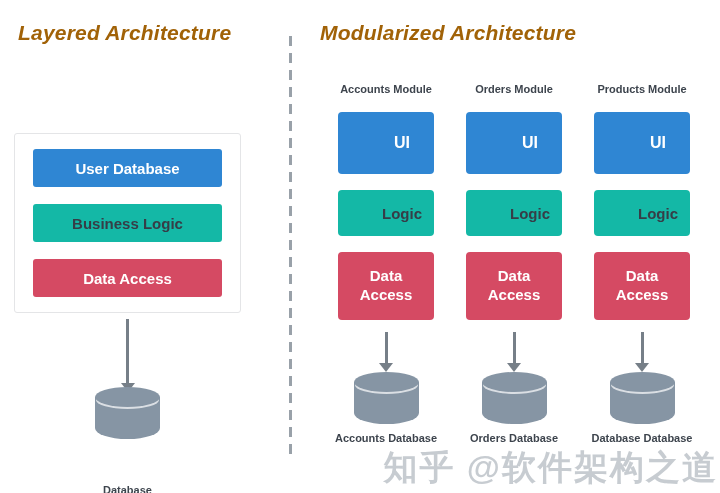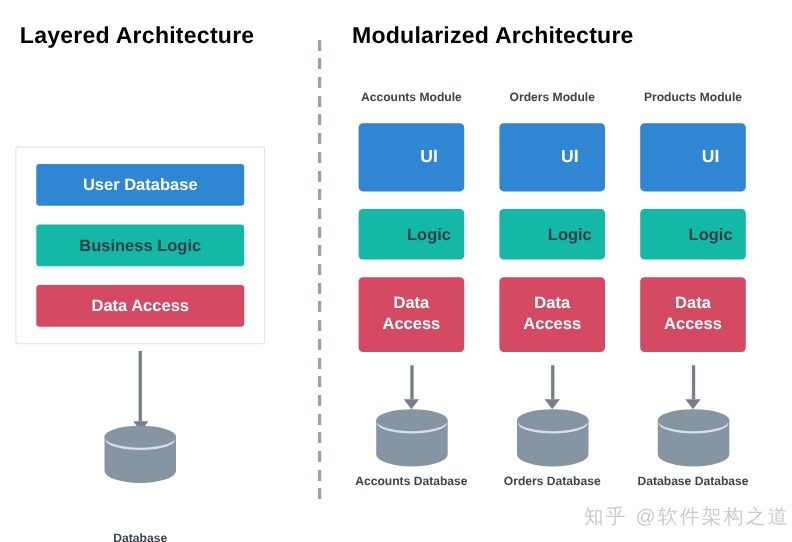--- a/index.html
+++ b/index.html
@@ -11,23 +11,24 @@
     overflow: hidden;
     font-family: "Liberation Sans", sans-serif;
     color: #363d47;
   }
 
   
   .section-title {
     position: absolute;
     font-size: 21px;
     font-weight: bold;
-    color: #000000;
+    color: #a16207;
     letter-spacing: 0.2px;
     white-space: nowrap;
+    font-style: italic;
   }
   .title-left  { left: 18px;  top: 21px; }
   .title-right { left: 320px; top: 21px; width: 382px; }
 
   
   .divider {
     position: absolute;
     left: 289px; top: 36px;
     width: 3px; height: 424px;
     background: repeating-linear-gradient(
@@ -114,21 +115,21 @@
   .db-label-left {
     position: absolute;
     left: 14px; top: 484px;
     width: 227px;
     text-align: center;
   }
 
   
   .modules-row {
     position: absolute;
-    left: 326px; top: 82px;
+    left: 338px; top: 82px;
     display: flex;
     gap: 32px;
   }
   .module-col {
     width: 96px;
     display: flex;
     flex-direction: column;
     align-items: center;
   }
   .module-header {
@@ -154,23 +155,23 @@
   }
   .box-ui    { height: 62px; margin-bottom: 16px; font-size: 16px; }
   .box-logic { height: 46px; margin-bottom: 16px; }
   .box-data  { height: 68px; margin-bottom: 12px; line-height: 1.25; padding: 0 20px; }
   .arrow-col { height: 31px; margin-bottom: 9px; }
   .module-col .db-label { margin-top: 8px; }
 
   
   .watermark {
     position: absolute;
-    right: 2px; bottom: 12px;
-    font-size: 18px;
-    font-weight: normal;
+    right: 2px; bottom: 2px;
+    font-size: 34px;
+    font-weight: bold;
     letter-spacing: 2px;
     color: rgba(143, 153, 163, 0.5);
     text-shadow: 0 0 2px rgba(255,255,255,0.85);
     white-space: nowrap;
     pointer-events: none;
   }
 </style>
 </head>
 <body>
 

